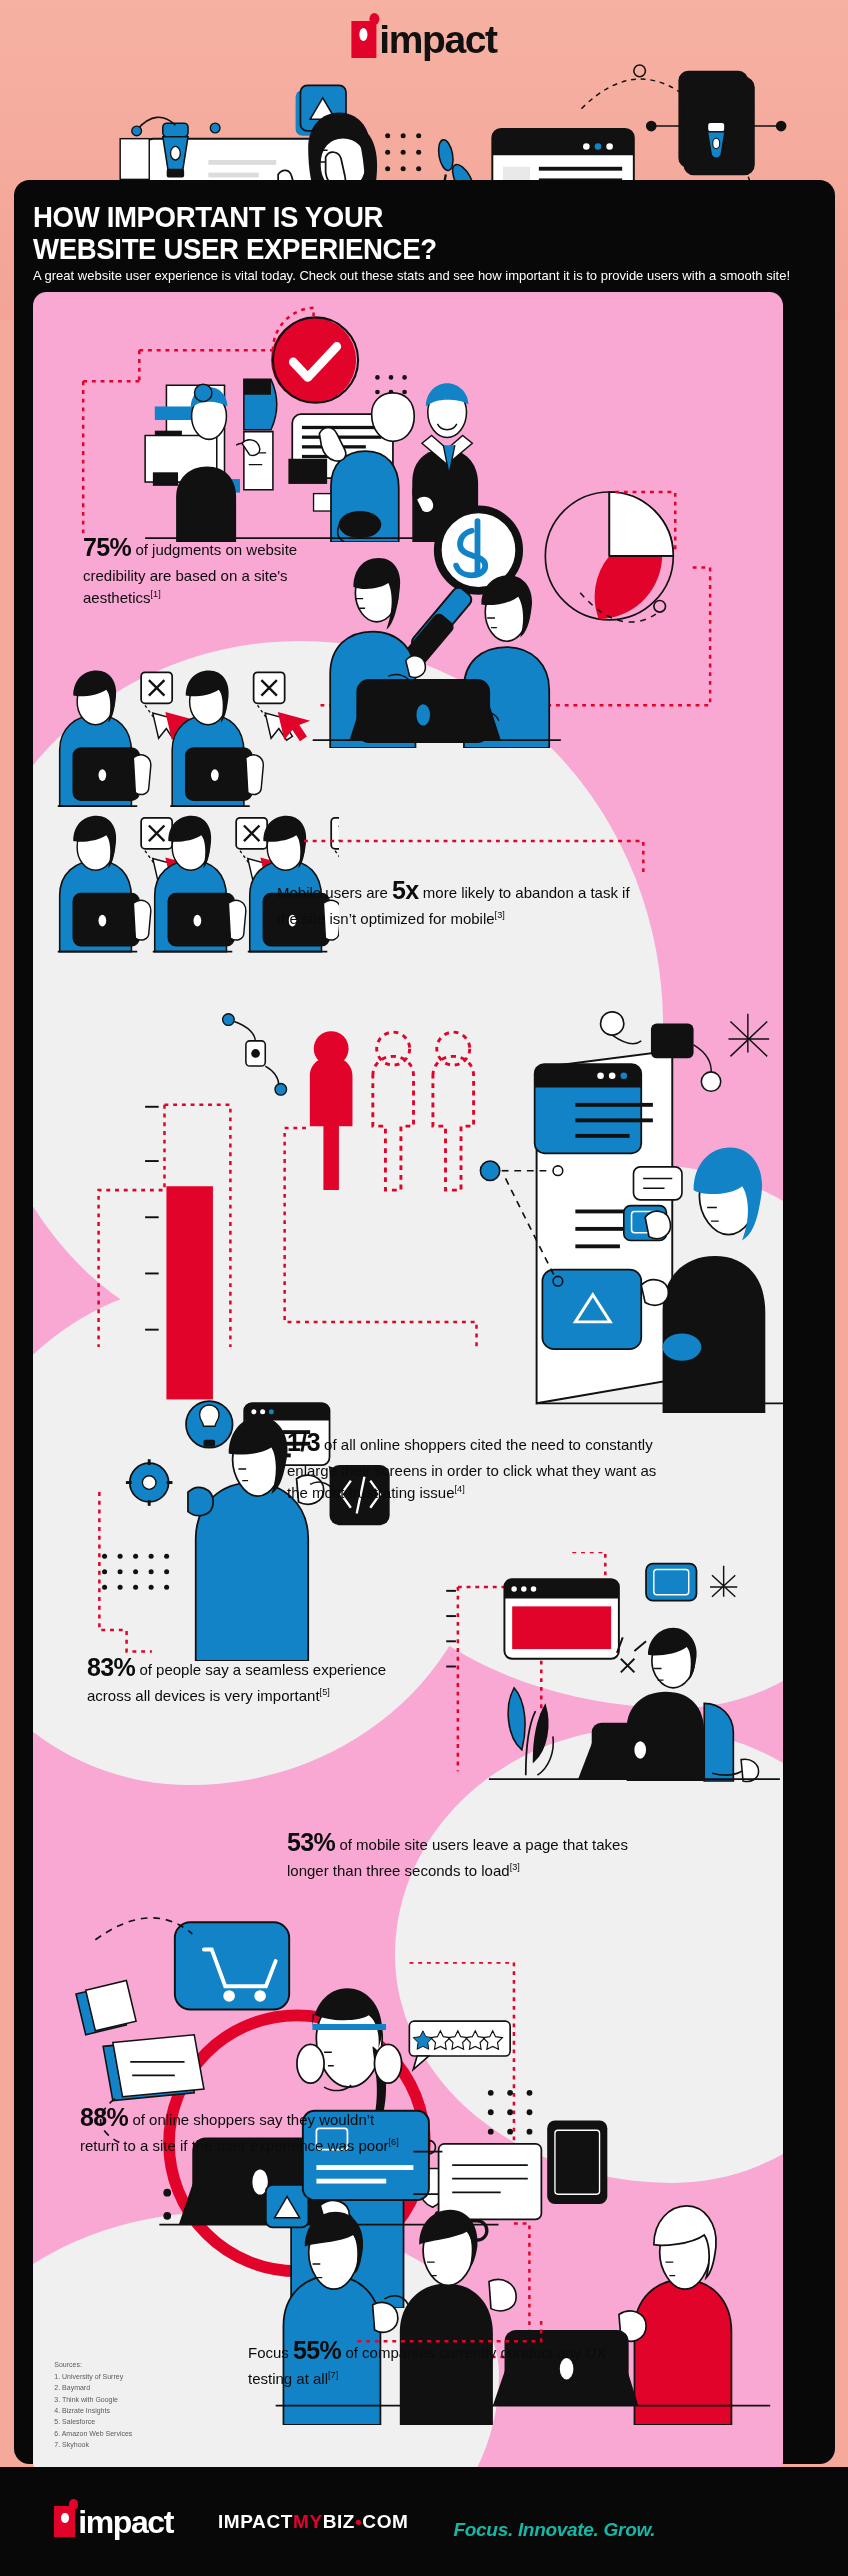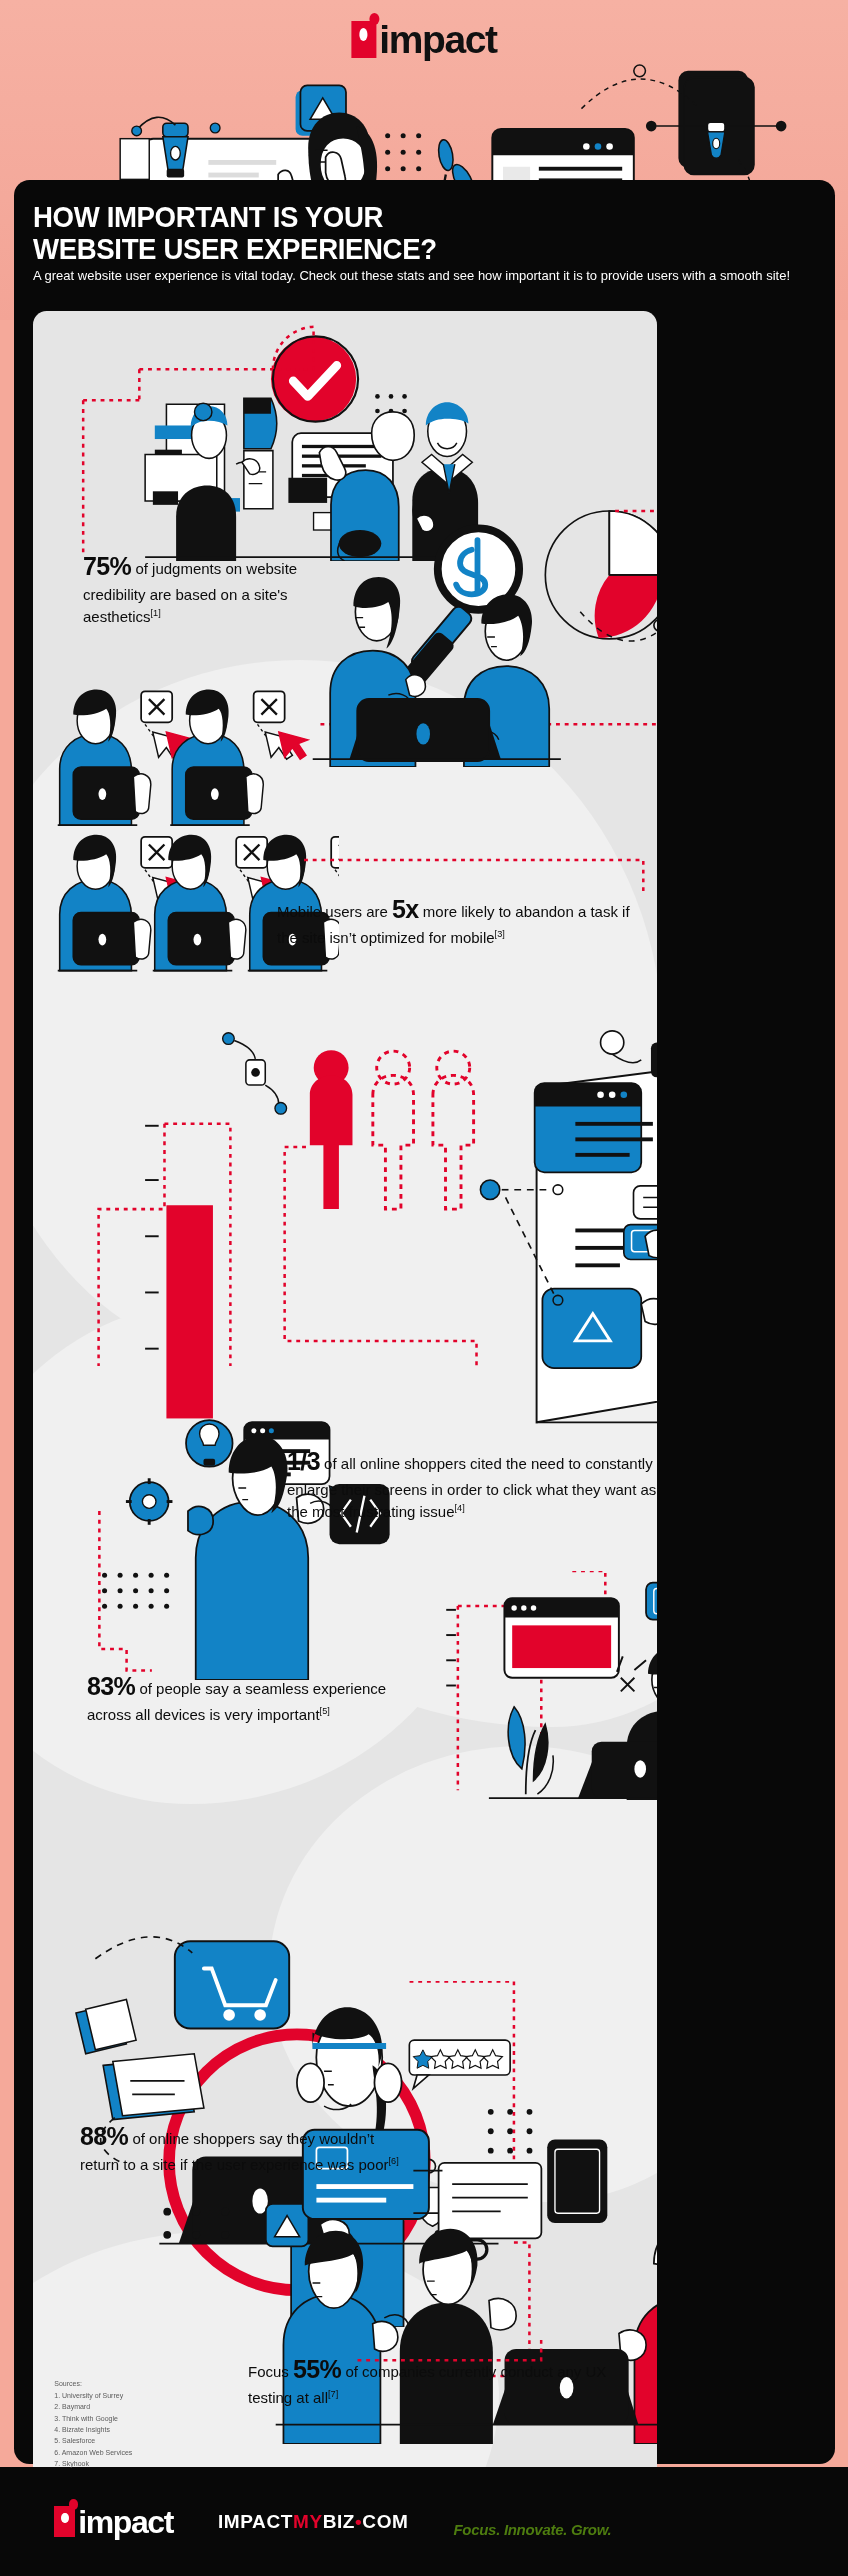--- a/index.html
+++ b/index.html
@@ -90,24 +90,24 @@
     color: #fff;
     font-size: 13px;
     line-height: 1.42;
     margin-top: 2px;
     width: 776px;
   }
 
   
   .sheet {
     position: relative;
-    margin-top: 26px;
-    width: 624px;
+    margin-top: 7px;
+    width: 750px;
     height: 2183px;
-    background: #e5e5e5;
+    background: #f9a8d4;
     border-radius: 13.6px;
     overflow: hidden;
   }
   .sheet-blob {
     position: absolute;
     background: #f0f0f0;
     z-index: 0;
   }
   .blob1 {
     left: -68px; top: 349px; width: 698px; height: 698px;
@@ -176,24 +176,24 @@
   .footer .logo-mark .dot-hole { left: 6.8px; top: 6.8px; width: 7.8px; height: 10.7px; }
   .footer .logo-mark .dot-top { left: 14.5px; top: -6.8px; width: 9.7px; height: 10.7px; }
   .footer-url {
     font-size: 19px;
     font-weight: 700;
     letter-spacing: 0.6px;
     color: #fff;
   }
   .footer-url .red { color: #e2032b; }
   .footer-tag {
-    font-size: 15px;
+    font-size: 19px;
     font-style: italic;
     font-weight: 700;
-    color: #4d7c0f;
+    color: #14b8a6;
     letter-spacing: -0.3px;
     margin-top: 16px;
   }
   svg { display: block; }
   .art { position: absolute; z-index: 4; }
 </style>
 </head>
 <body>
 
 <div class="hero">
@@ -704,20 +704,25 @@
       <path d="M248 120h-8M250 132h-6" stroke="#111" stroke-width="1.4"></path>
       <path d="M292 156c16 0 30 12 30 30v50h-30z" fill="#1283c6" stroke="#111" stroke-width="1.7"></path>
       <path d="M300 228c16 4 28 2 36-6" stroke="#111" stroke-width="1.6" fill="none"></path>
       <path d="M330 214c10-2 18 4 18 12s-8 12-16 10z" fill="#fff" stroke="#111" stroke-width="1.6"></path>
       <path d="M182 182h90l18 52H162z" fill="#111"></path>
       <rect x="176" y="176" width="100" height="58" rx="10" fill="#111"></rect>
       <ellipse cx="226" cy="204" rx="6" ry="9" fill="#fff"></ellipse>
       <line x1="70" y1="234" x2="370" y2="234" stroke="#111" stroke-width="1.8"></line>
     </svg>
 
+    <div class="stat" style="left:254px; top:1532px; width:349px;">
+      <p>
+        <span class="big">53%</span><span> of mobile site users leave a page that takes longer than three seconds to load</span><sup>[3]</sup>
+      </p>
+    </div>
 
     <svg class="art" style="left:9.7px; top:1609px;" width="504" height="407" viewBox="0 0 520 420">
 
       <circle cx="262" cy="250" r="132" fill="none" stroke="#e2032b" stroke-width="12"></circle>
 
       <rect x="136" y="22" width="118" height="90" rx="16" fill="#1283c6" stroke="#111" stroke-width="2"></rect>
       <path d="M166 50h8l14 38h42l10-26" stroke="#fff" stroke-width="4" fill="none" stroke-linecap="round"></path>
       <circle cx="192" cy="98" r="6" fill="#fff"></circle>
         <circle cx="224" cy="98" r="6" fill="#fff"></circle>
 

